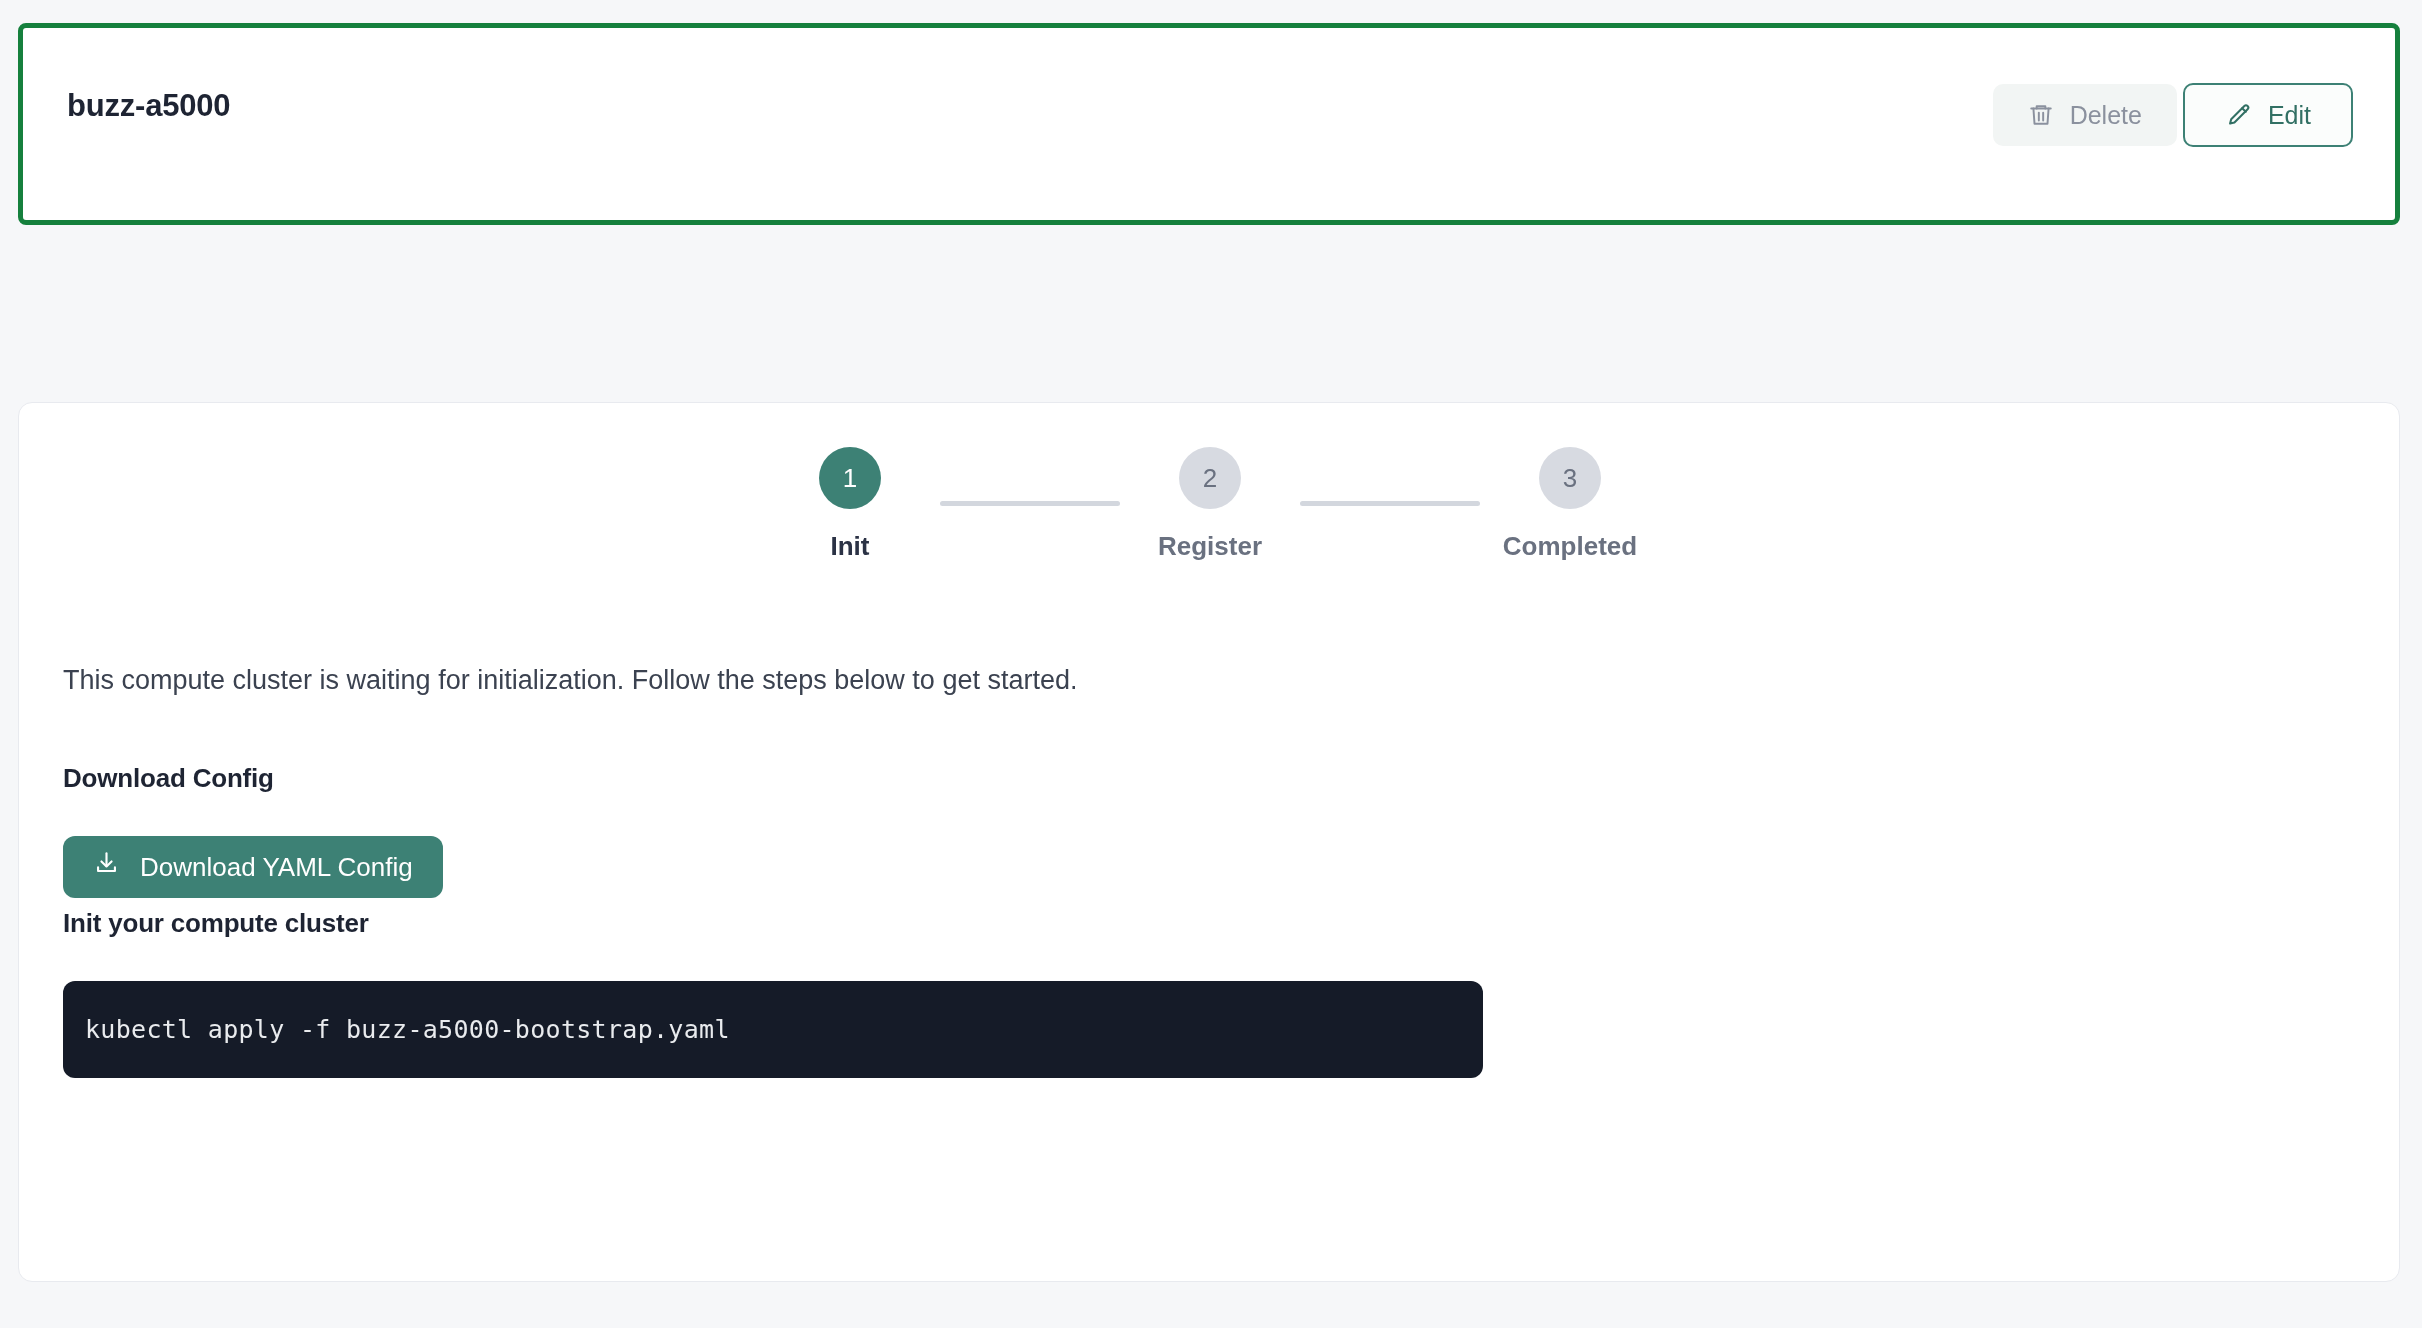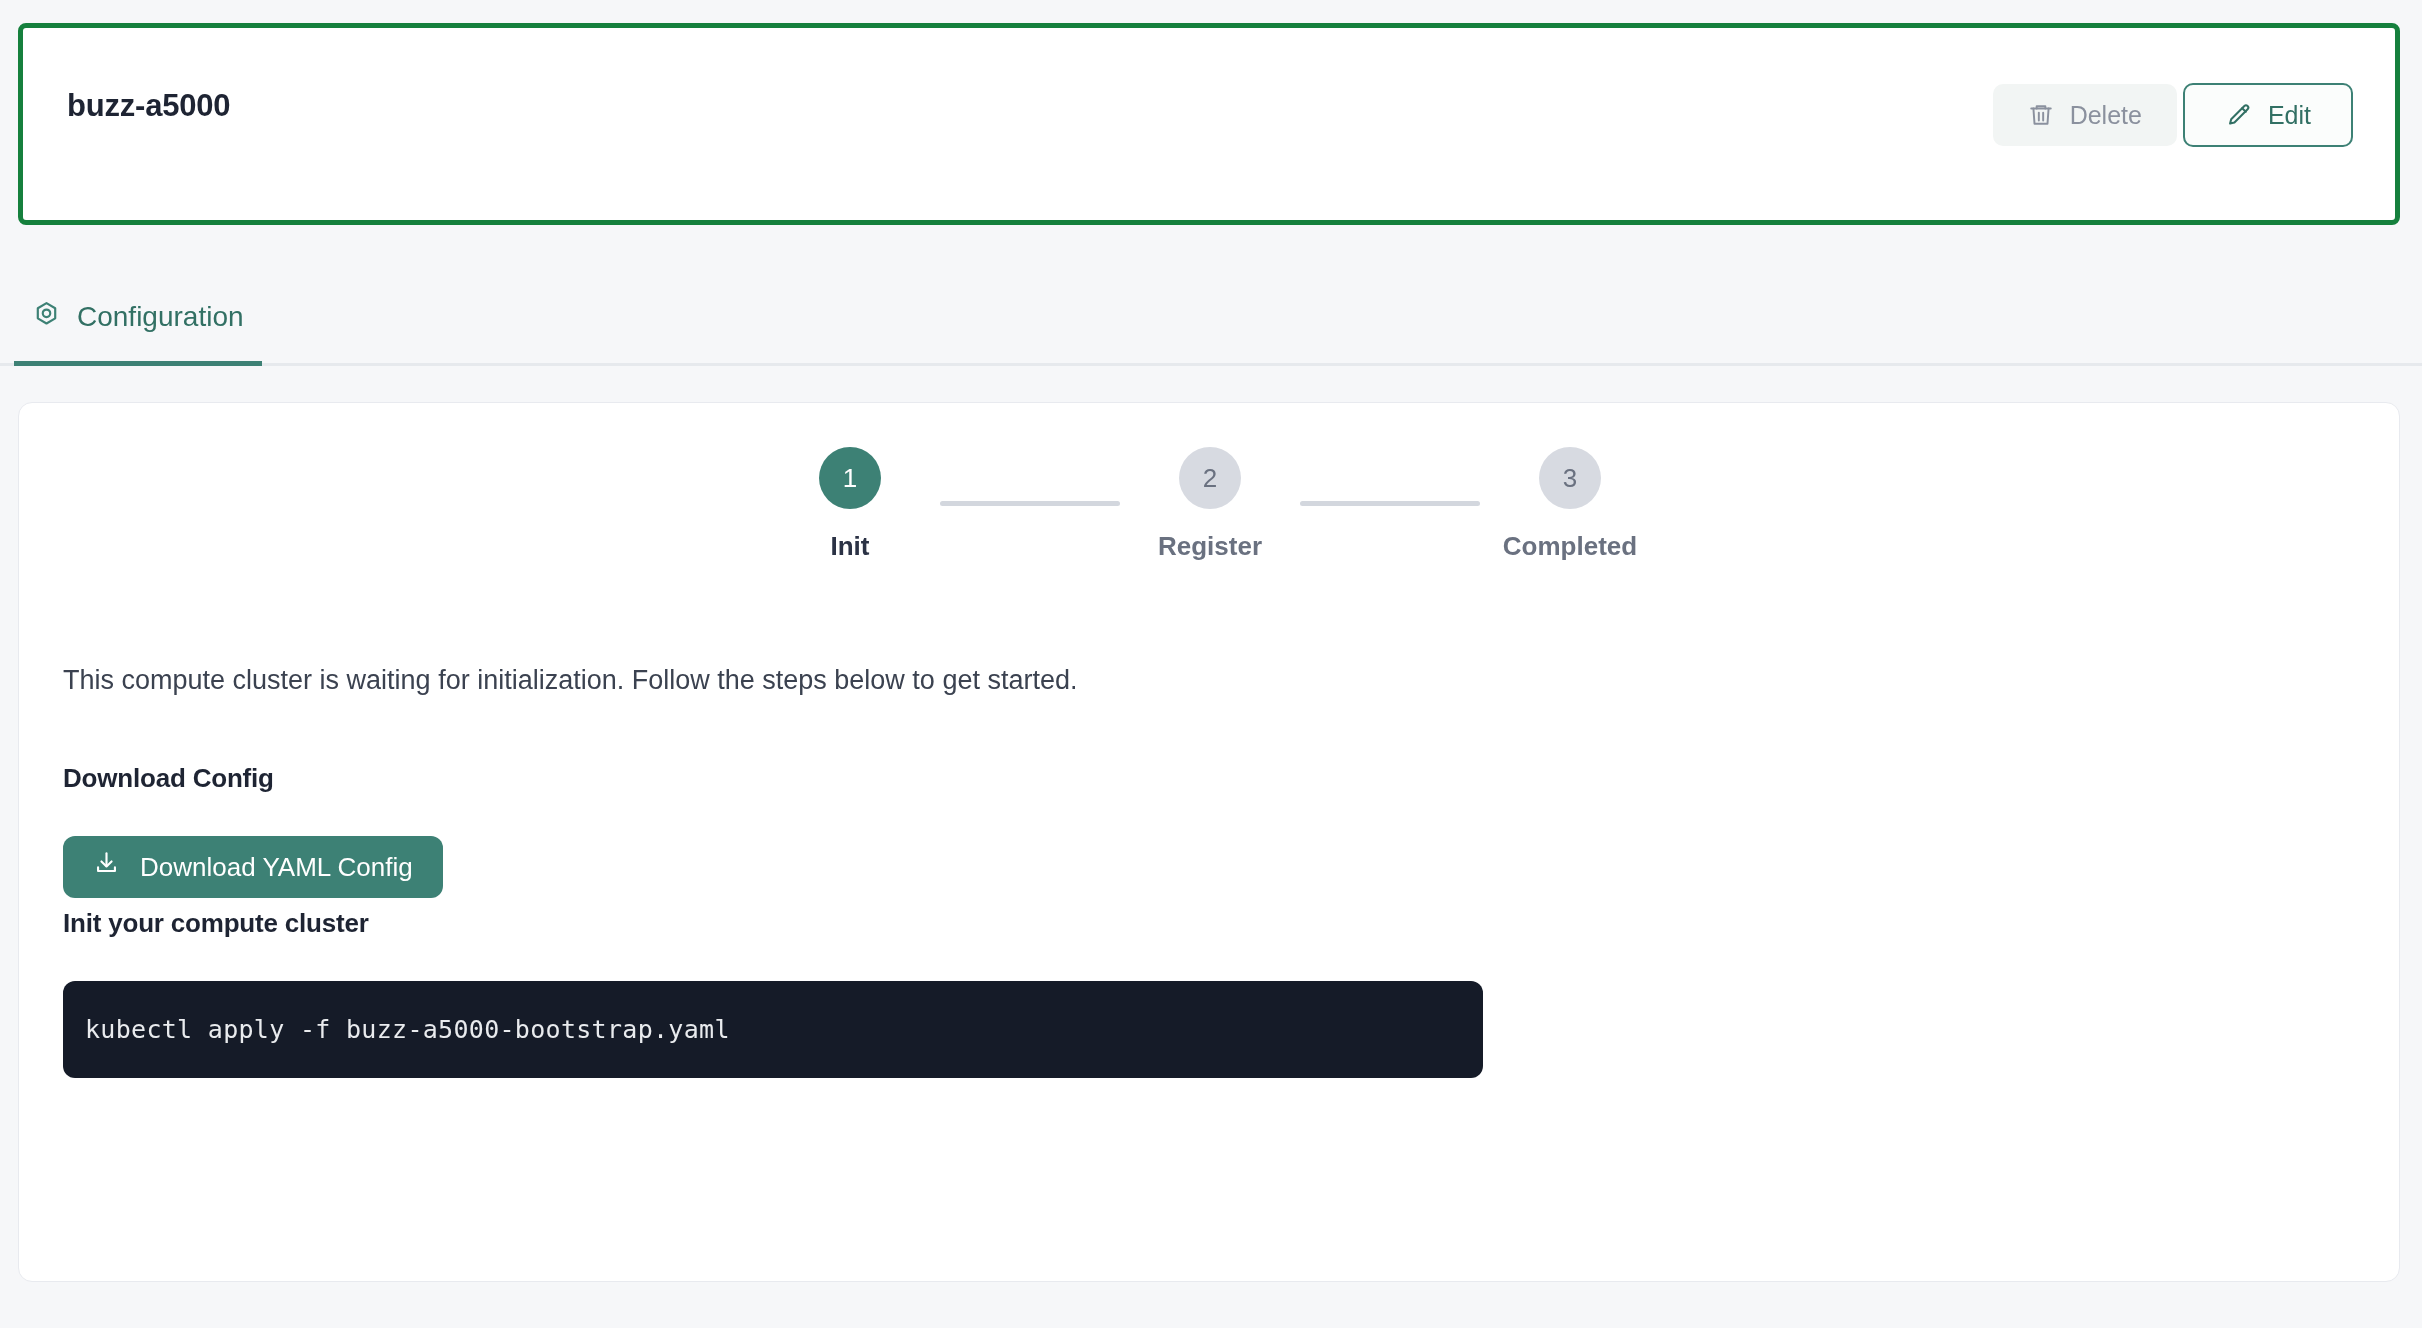--- a/index.html
+++ b/index.html
@@ -243,31 +243,20 @@
             <path d="M17.2 3.6a2 2 0 0 1 2.9 2.9L8.4 18.2l-3.9 1 1-3.9z"></path>
             <path d="M15.3 5.5l3.2 3.2"></path>
           </svg>
         </span>
         <span>Edit</span>
       </button>
 
     </div>
   </div>
 
-  <div class="tabbar">
-    <div class="tab">
-      <span>
-        <svg width="29" height="29" viewBox="0 0 24 24" fill="none" stroke="#3d8175" stroke-width="1.8" stroke-linecap="round" stroke-linejoin="round">
-          <path d="M12 2.6l7.2 4.2v8.4L12 19.4 4.8 15.2V6.8z"></path>
-          <circle cx="12" cy="11" r="3.1"></circle>
-        </svg>
-      </span>
-      <span class="tab-label">Configuration</span>
-    </div>
-  </div>
 
   <div class="main-card">
 
     <div class="stepper">
 
       <div class="step">
         <div class="step-circle active">1</div>
         <div class="step-label active">Init</div>
       </div>
 

